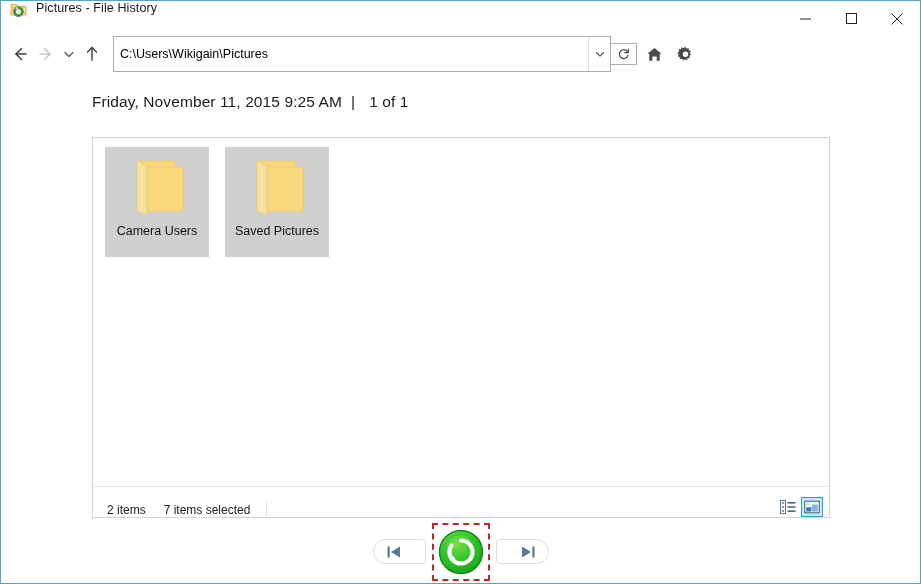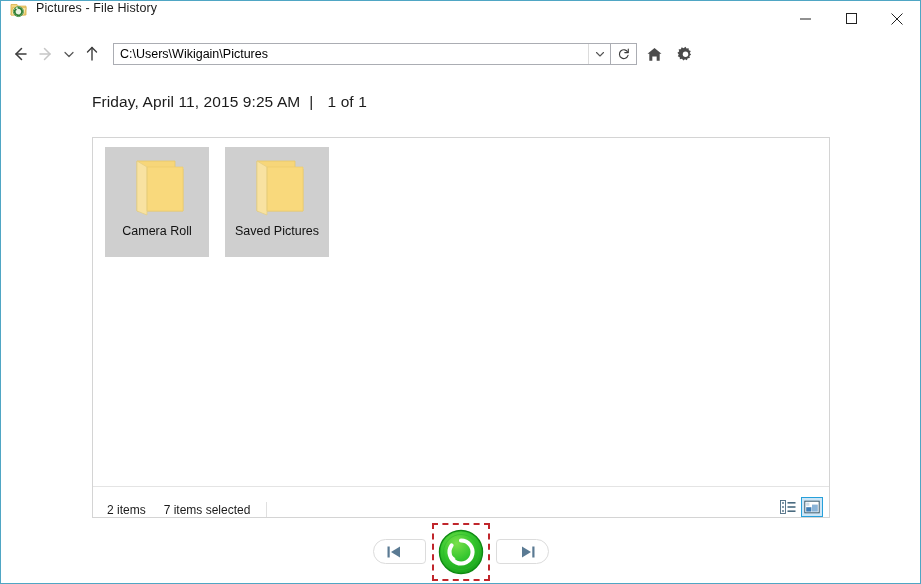--- a/index.html
+++ b/index.html
@@ -82,21 +82,21 @@
     justify-content: center;
     background: transparent;
     border: none;
     padding: 0;
     flex: none;
   }
   .navbtn.sm { width: 20px; }
 
   #address-wrap {
     flex: 1 1 auto;
-    height: 22px;
+    height: 36px;
     margin-left: 8px;
     margin-right: 0px;
     display: flex;
     align-items: stretch;
     border: 1px solid #abadb3;
     background: #ffffff;
     box-sizing: border-box;
     max-width: 498px;
   }
   #address-text {
@@ -428,38 +428,38 @@
     </button>
     <button class="tool-icon-btn">
       <svg width="17" height="17" viewBox="0 0 20 20">
         <path d="M10 0.8l1.2 2.2 2.5-0.5 0.2 2.5 2.3 1-1.2 2.2 1.6 1.9-2 1.6 0.5 2.5-2.5 0.2-1 2.3-2.2-1.2-1.9 1.6-1.6-2-2.5 0.5-0.2-2.5-2.3-1 1.2-2.2-1.6-1.9 2-1.6L2 3.9l2.5-0.2 1-2.3 2.2 1.2z" fill="#4a4a4a"></path>
         <circle cx="10" cy="9.6" r="3.2" fill="#ffffff"></circle>
       </svg>
     </button>
   </div>
 
   <div id="date-header">
-    <span>Friday, April 11, 2015 9:25 AM</span><span class="sep">|</span><span class="count">1 of 1</span>
+    <span>Friday, November 11, 2015 9:25 AM</span><span class="sep">|</span><span class="count">1 of 1</span>
   </div>
 
   <div id="content-panel">
     <div id="items-area">
 
       <div class="file-item selected">
         <div class="folder-icon">
           <svg width="72" height="66" viewBox="0 0 72 66" xmlns="http://www.w3.org/2000/svg">
             <path d="M16 8 h38 v8 h8 v42 h-46 z" fill="#f7d679"></path>
             <path d="M16 8 h38 v8 h8 v42 h-46 z" fill="none" stroke="#e7c869" stroke-width="0.8"></path>
             <path d="M16 8 L26 14 V62 L16 58 Z" fill="#f8e2a1"></path>
             <path d="M26 14 h36 v44 h-36 z" fill="#f9d97c"></path>
             <path d="M26 14 h36 v44 h-36 z" fill="none" stroke="#eccb6e" stroke-width="0.7"></path>
             <path d="M16 8 L26 14 V62 L16 58 Z" fill="none" stroke="#e3cd83" stroke-width="0.7"></path>
           </svg>
         </div>
-        <span class="file-label">Camera Roll</span>
+        <span class="file-label">Camera Users</span>
       </div>
 
       <div class="file-item selected">
         <div class="folder-icon">
           <svg width="72" height="66" viewBox="0 0 72 66" xmlns="http://www.w3.org/2000/svg">
             <path d="M16 8 h38 v8 h8 v42 h-46 z" fill="#f7d679"></path>
             <path d="M16 8 h38 v8 h8 v42 h-46 z" fill="none" stroke="#e7c869" stroke-width="0.8"></path>
             <path d="M16 8 L26 14 V62 L16 58 Z" fill="#f8e2a1"></path>
             <path d="M26 14 h36 v44 h-36 z" fill="#f9d97c"></path>
             <path d="M26 14 h36 v44 h-36 z" fill="none" stroke="#eccb6e" stroke-width="0.7"></path>

